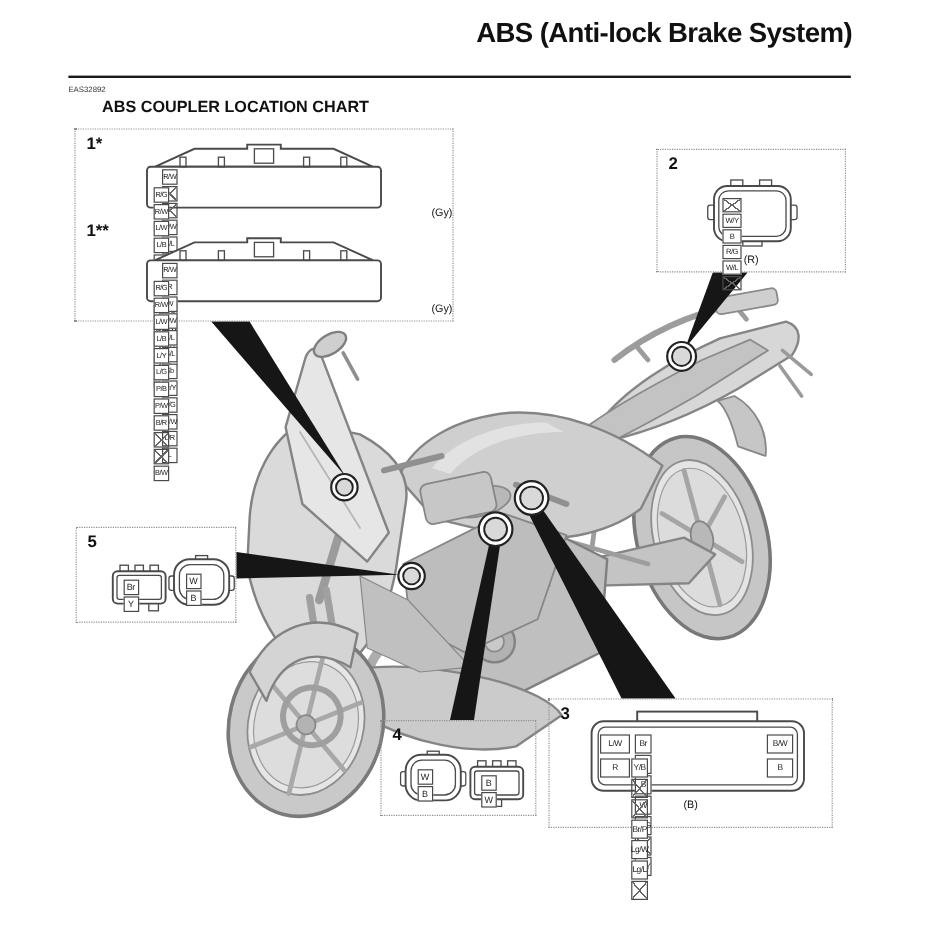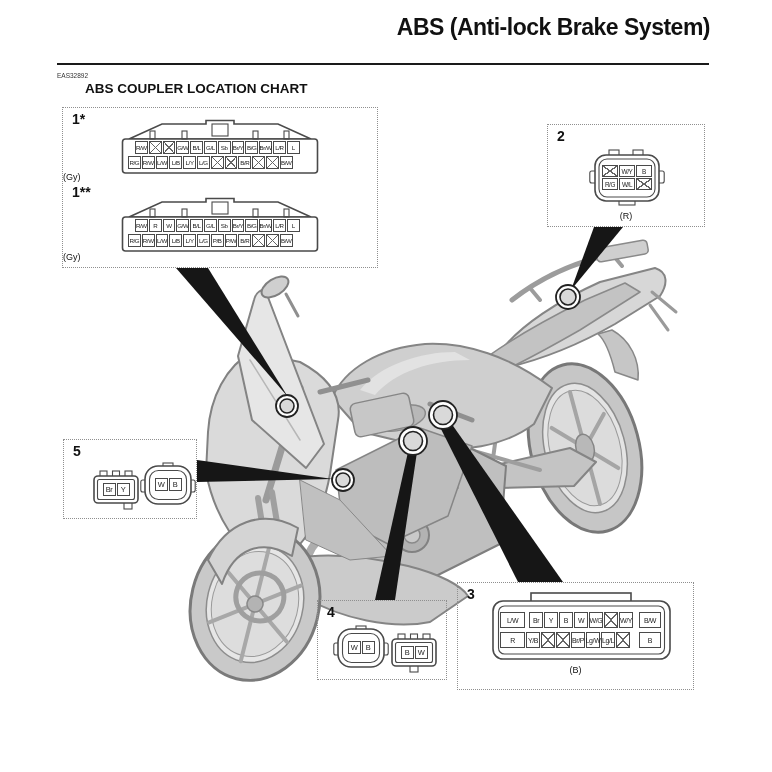--- a/index.html
+++ b/index.html
@@ -21,29 +21,29 @@
   .box5{left:63px;top:439px;width:134px;height:80px;}
   .cid{position:absolute;left:9px;top:3px;font-size:14px;font-weight:bold;}
   .cid2{top:76px;}
 
   .pin{box-sizing:border-box;border:1px solid #4a4a4a;background:#fff;display:flex;
        align-items:center;justify-content:center;font-size:6.5px;letter-spacing:-0.4px;
        color:#1c1c1c;white-space:nowrap;overflow:visible;}
   .pin.crossed{background:
      linear-gradient(to top right,   transparent calc(50% - 0.6px), #666 calc(50% - 0.6px), #666 calc(50% + 0.6px), transparent calc(50% + 0.6px)),
      linear-gradient(to bottom right,transparent calc(50% - 0.6px), #666 calc(50% - 0.6px), #666 calc(50% + 0.6px), transparent calc(50% + 0.6px));}
-  .pinrow{position:absolute;display:flex;gap:1px;}
+  .pinrow{position:absolute;display:flex;gap:1px;flex-direction:column;}
   .pincol{position:absolute;display:flex;flex-direction:column;gap:4px;}
 
   .conn28{position:absolute;left:50%;transform:translateX(-50%);width:200px;height:58px;}
   .conn28 .pin{width:12.8px;height:13px;font-size:6.2px;}
   .conn28 .r1{left:15px;top:23px;}
   .conn28 .r2{left:8px;top:37.5px;}
   .pos1a{top:10px;} .pos1b{top:88px;}
-  .gylabel{position:absolute;left:0;width:100%;text-align:left;font-size:9px;}
+  .gylabel{position:absolute;left:0;width:100%;text-align:right;font-size:9px;}
   .g1{top:64px;} .g2{top:144px;}
 
   .conn2{position:absolute;left:41px;top:22px;width:76px;height:60px;}
   .c2grid{left:13px;top:18px;display:flex;flex-wrap:wrap;gap:1px;width:51px;}
   .c2grid .pin{width:16px;height:12px;font-size:6.4px;}
   .rlabel{position:absolute;left:0;width:100%;text-align:center;font-size:9px;top:86px;}
 
   .conn3{position:absolute;left:29px;top:8px;width:190px;height:72px;}
   .conn3 .pin{height:16px;font-size:7px;}
   .c3r1{left:42px;top:21px;} .c3r2{left:39px;top:41px;}

